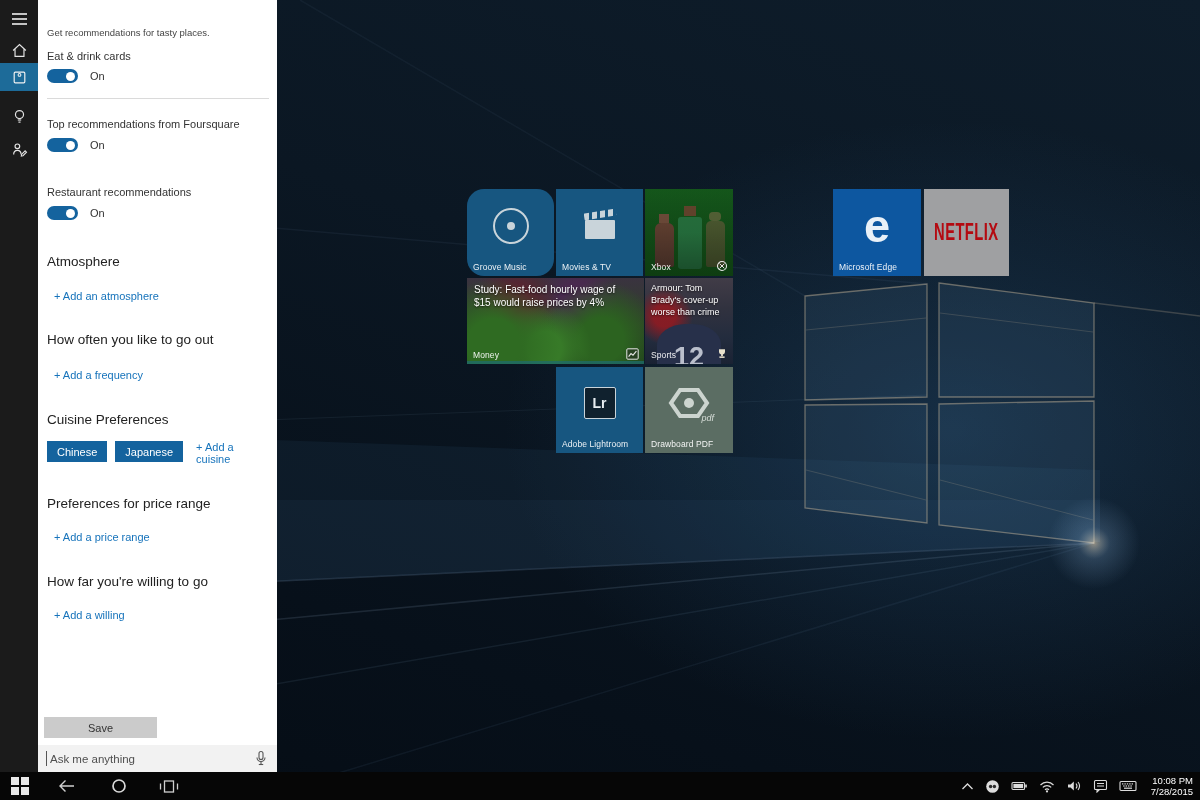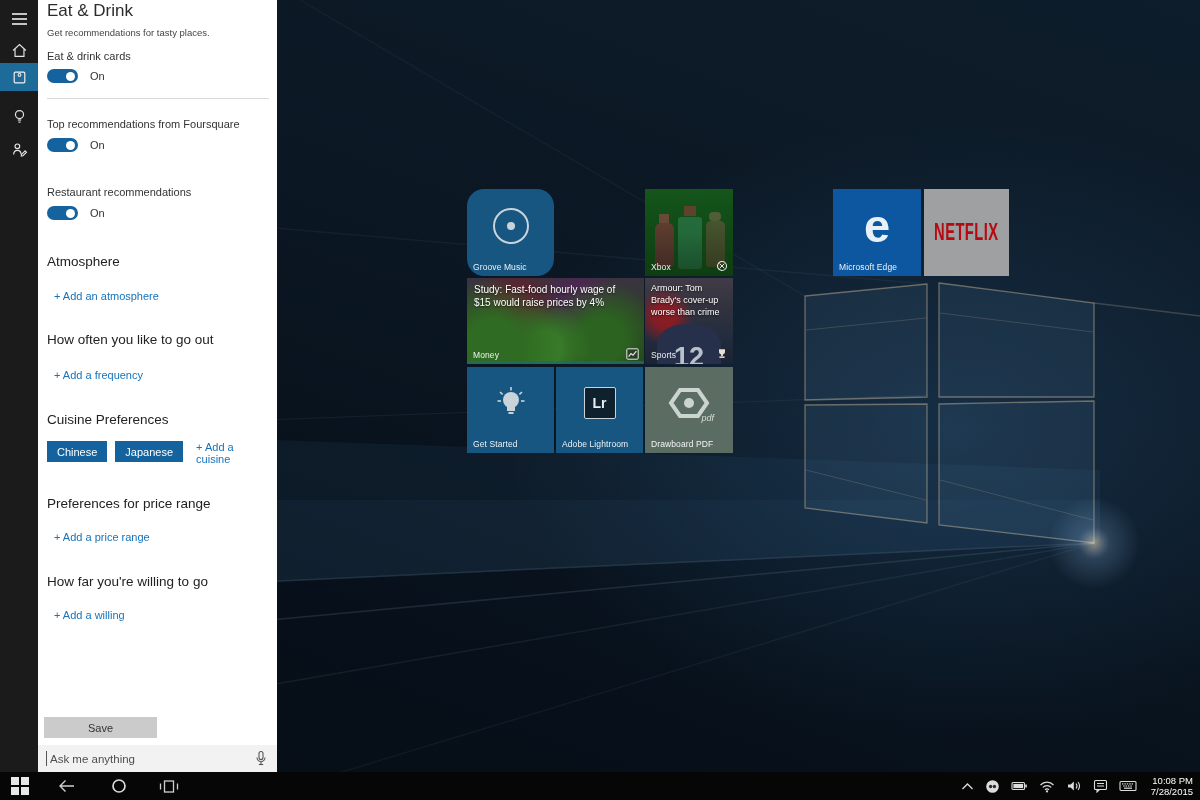--- a/index.html
+++ b/index.html
@@ -138,20 +138,26 @@
     <circle cx="1094" cy="543" r="46" fill="url(#glow)"></circle>
   </svg>
 
   <div class="tile tile-groove">
     <div class="tile-center">
         <span class="groove-ring"></span>
       </div>
     <span class="label">Groove Music</span>
   </div>
 
+  <div class="tile tile-movies">
+    <div class="tile-center">
+        <span class="clapper"></span>
+      </div>
+    <span class="label">Movies &amp; TV</span>
+  </div>
 
   <div class="tile tile-xbox">
     <span class="av av1"></span>
     <span class="av av2"></span>
     <span class="av av3"></span>
     <span class="xbox-shade"></span>
     <span class="label">Xbox</span>
     <svg class="badge" width="12" height="12" viewBox="0 0 16 16">
       <circle cx="8" cy="8" r="6" fill="none" stroke="#e9e9e9" stroke-width="1.4"></circle>
       <path d="M4.8 4.8 Q8 8 11.2 11.2 M11.2 4.8 Q8 8 4.8 11.2" fill="none" stroke="#e9e9e9" stroke-width="1.3"></path>
@@ -186,37 +192,20 @@
     <span class="jersey">12</span>
     <span class="headline">Armour: Tom Brady's cover-up worse than crime</span>
     <span class="label">Sports</span>
     <svg class="badge" width="12" height="12" viewBox="0 0 12 12">
       <path d="M3 1.2 h6 v2.4 a3 3 0 0 1 -6 0 z" fill="#e9e2cd"></path>
       <rect x="5.1" y="6" width="1.8" height="2.2" fill="#e9e2cd"></rect>
       <rect x="3.4" y="8.4" width="5.2" height="1.5" fill="#e9e2cd"></rect>
     </svg>
   </div>
 
-  <div class="tile tile-getstarted">
-    <div class="tile-center">
-      <svg width="34" height="36" viewBox="0 0 34 36">
-        <circle cx="17" cy="15" r="8" fill="#c9d4da"></circle>
-        <rect x="13" y="22" width="8" height="4" fill="#c9d4da"></rect>
-        <rect x="14.5" y="27" width="5" height="2" fill="#c9d4da"></rect>
-        <g stroke="#c9d4da" stroke-width="1.6">
-          <line x1="17" y1="2" x2="17" y2="5.5"></line>
-          <line x1="6" y1="7" x2="8.6" y2="9.4"></line>
-          <line x1="28" y1="7" x2="25.4" y2="9.4"></line>
-          <line x1="3.5" y1="16" x2="7" y2="16"></line>
-          <line x1="30.5" y1="16" x2="27" y2="16"></line>
-        </g>
-      </svg>
-    </div>
-    <span class="label">Get Started</span>
-  </div>
 
   <div class="tile tile-lightroom">
     <div class="tile-center">
         <span class="lr-sq">Lr</span>
       </div>
     <span class="label">Adobe Lightroom</span>
   </div>
 
   <div class="tile tile-drawboard">
     <span class="pdf-script">pdf</span>
@@ -261,21 +250,20 @@
       <div class="rail-item" style="top:136px;">
         <svg width="17" height="17" viewBox="0 0 16 16">
           <circle cx="6" cy="5" r="2.2" fill="none" stroke="#e4e4e4" stroke-width="1.1"></circle>
           <path d="M2.5 12.8 c0-2.6 1.8-4 3.5-4 s3.5 1.4 3.5 4" fill="none" stroke="#e4e4e4" stroke-width="1.1"></path>
           <path d="M10 12.5 l3.3-3.3 1.3 1.3 -3.3 3.3 -1.6 .3 z" fill="none" stroke="#e4e4e4" stroke-width="1"></path>
         </svg>
       </div>
     </nav>
 
     <div class="panel">
-      <div class="abs p-title">Eat &amp; Drink</div>
       <div class="abs p-sub">Get recommendations for tasty places.</div>
 
       <div class="abs t-label" style="top:50px;">Eat &amp; drink cards</div>
       <div class="abs toggle-row" style="top:69px;">
         <span class="toggle"></span>
         <span class="t-state">On</span>
       </div>
 
       <div class="abs divider"></div>
 

